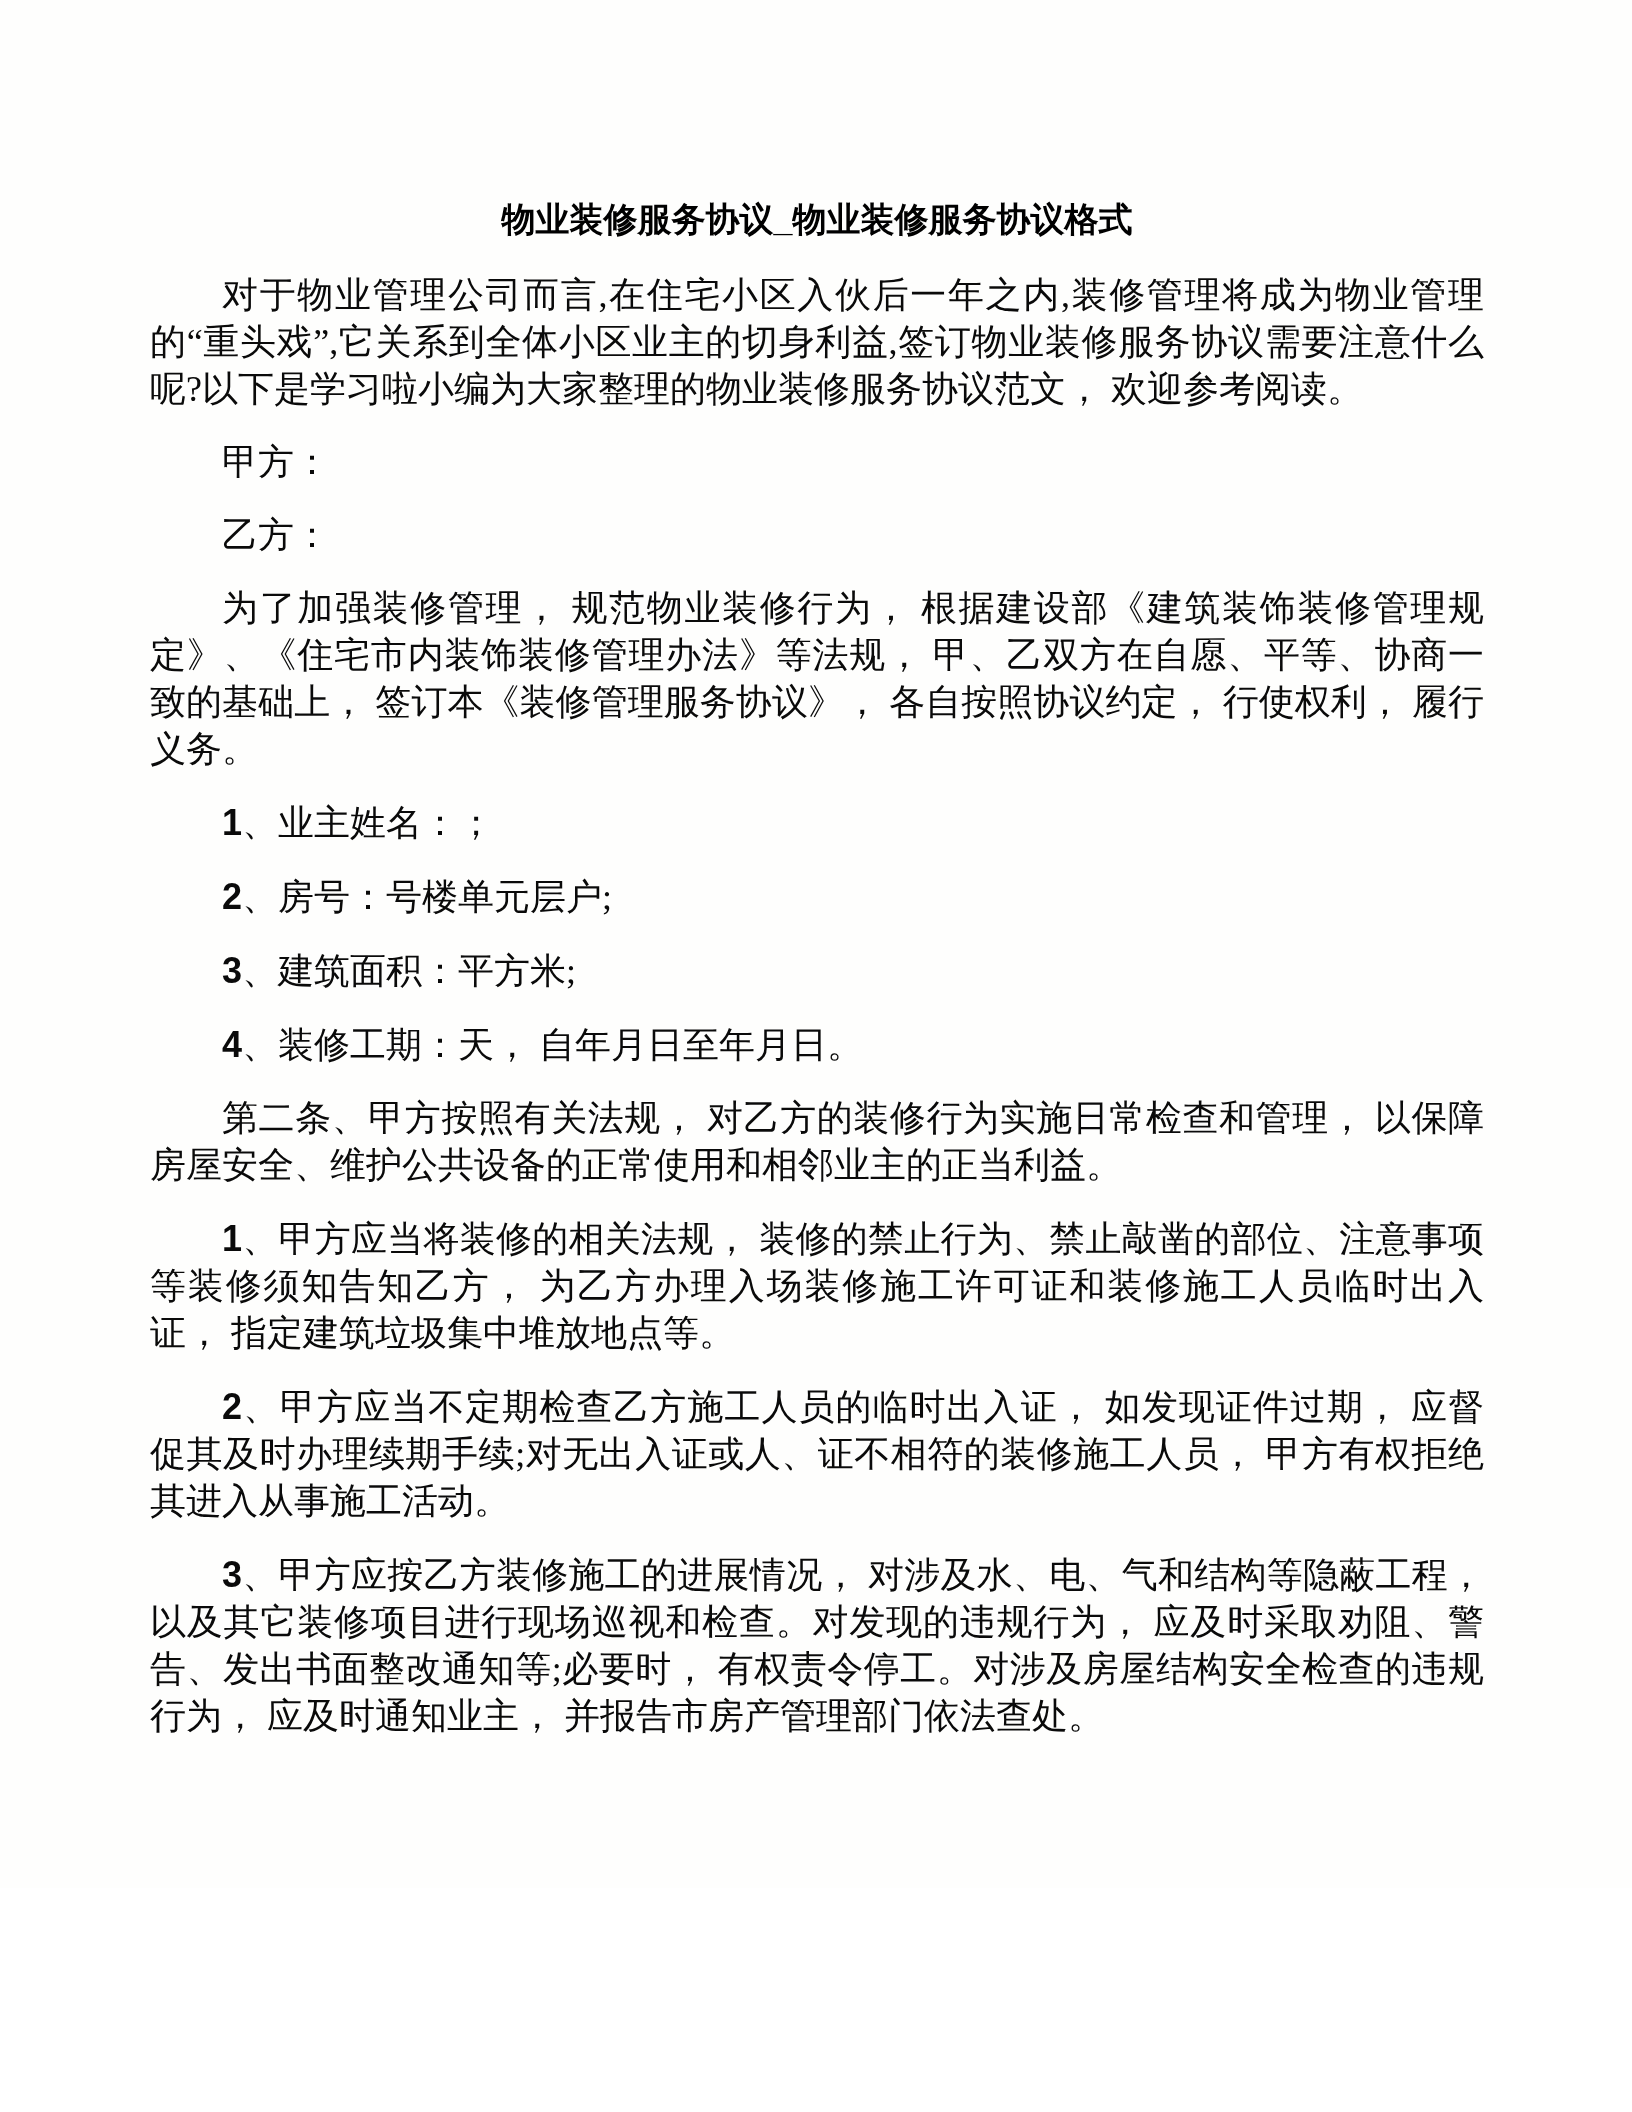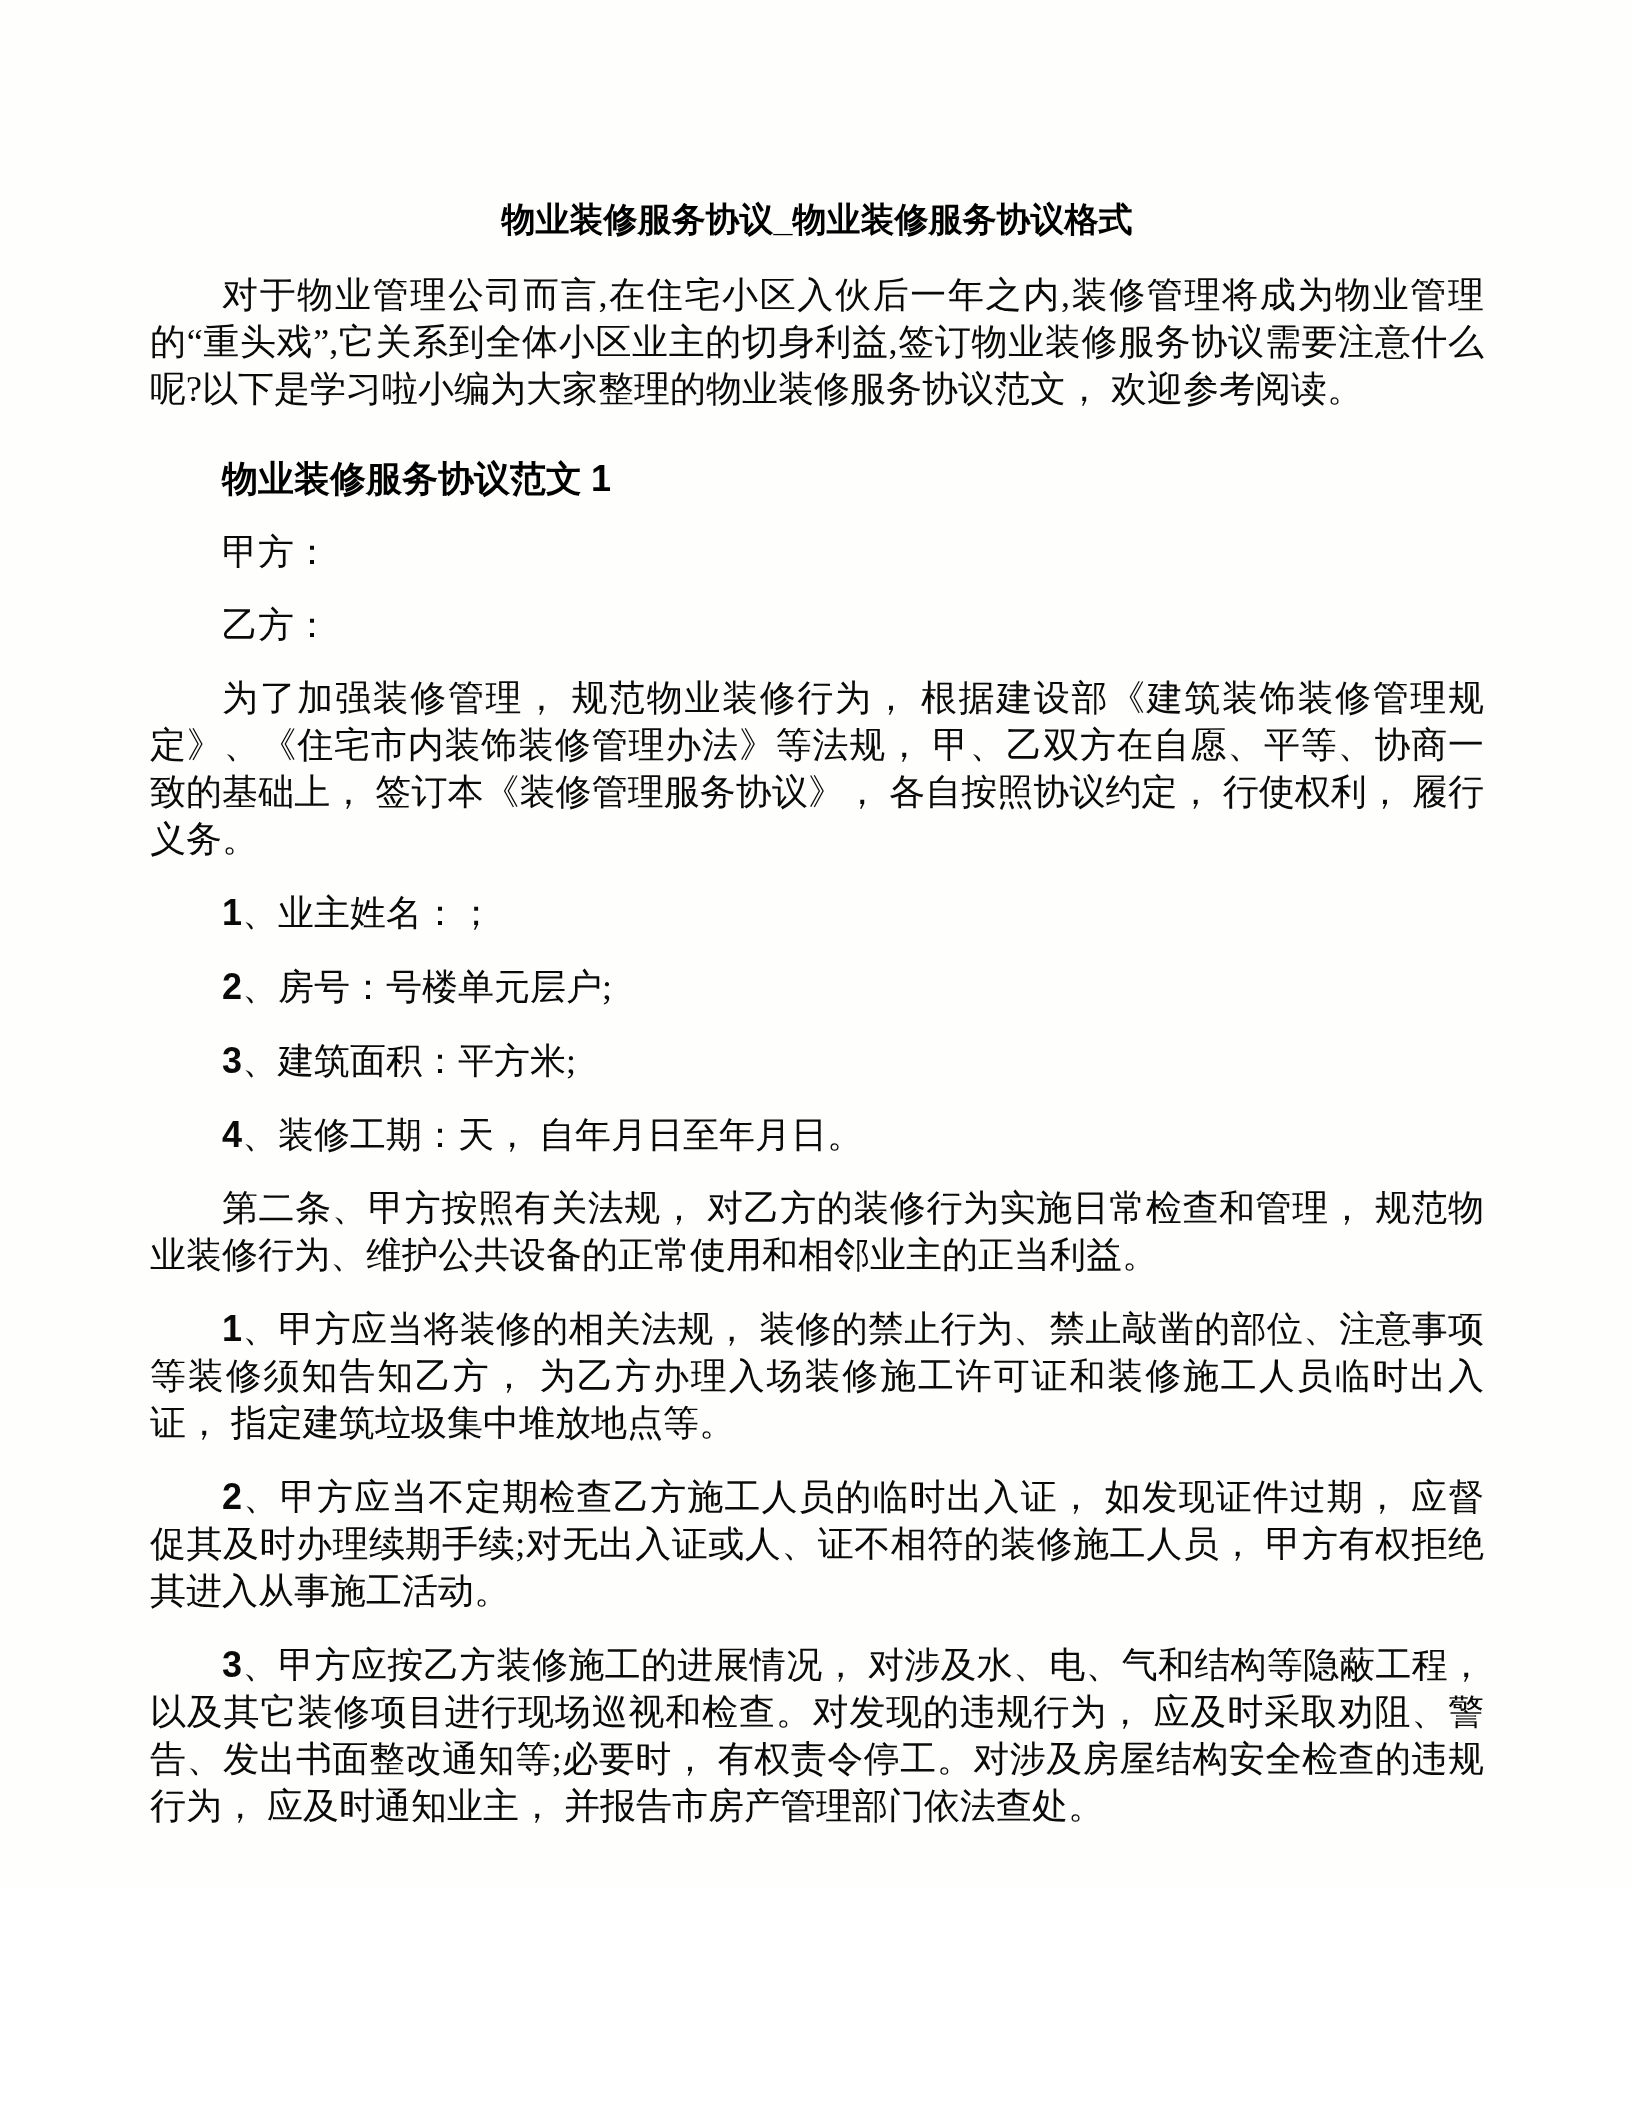--- a/index.html
+++ b/index.html
@@ -46,26 +46,25 @@
     font-weight: bold;
   }
 </style>
 </head>
 <body>
 
 <div class="page">
   <h1 class="doc-title">物业装修服务协议_物业装修服务协议格式</h1>
   <div class="doc-body" id="doc-body">
       <p class="body">对于物业管理公司而言,在住宅小区入伙后一年之内,装修管理将成为物业管理的“重头戏”,它关系到全体小区业主的切身利益,签订物业装修服务协议需要注意什么呢?以下是学习啦小编为大家整理的物业装修服务协议范文， 欢迎参考阅读。</p>
-      <h2 class="heading">物业装修服务协议范文 <span class="num">1</span></h2>
       <p class="body">甲方：</p>
       <p class="body">乙方：</p>
       <p class="body">为了加强装修管理， 规范物业装修行为， 根据建设部《建筑装饰装修管理规定》、《住宅市内装饰装修管理办法》等法规， 甲、乙双方在自愿、平等、协商一致的基础上， 签订本《装修管理服务协议》， 各自按照协议约定， 行使权利， 履行义务。</p>
       <p class="body"><span class="num">1</span>、业主姓名：；</p>
       <p class="body"><span class="num">2</span>、房号：号楼单元层户;</p>
       <p class="body"><span class="num">3</span>、建筑面积：平方米;</p>
       <p class="body"><span class="num">4</span>、装修工期：天， 自年月日至年月日。</p>
-      <p class="body">第二条、甲方按照有关法规， 对乙方的装修行为实施日常检查和管理， 规范物业装修行为、维护公共设备的正常使用和相邻业主的正当利益。</p>
+      <p class="body">第二条、甲方按照有关法规， 对乙方的装修行为实施日常检查和管理， 以保障房屋安全、维护公共设备的正常使用和相邻业主的正当利益。</p>
       <p class="body"><span class="num">1</span>、甲方应当将装修的相关法规， 装修的禁止行为、禁止敲凿的部位、注意事项等装修须知告知乙方， 为乙方办理入场装修施工许可证和装修施工人员临时出入证， 指定建筑垃圾集中堆放地点等。</p>
       <p class="body"><span class="num">2</span>、甲方应当不定期检查乙方施工人员的临时出入证， 如发现证件过期， 应督促其及时办理续期手续;对无出入证或人、证不相符的装修施工人员， 甲方有权拒绝其进入从事施工活动。</p>
       <p class="body"><span class="num">3</span>、甲方应按乙方装修施工的进展情况， 对涉及水、电、气和结构等隐蔽工程， 以及其它装修项目进行现场巡视和检查。对发现的违规行为， 应及时采取劝阻、警告、发出书面整改通知等;必要时， 有权责令停工。对涉及房屋结构安全检查的违规行为， 应及时通知业主， 并报告市房产管理部门依法查处。</p>
     </div>
 </div>
 
 </body></html>

